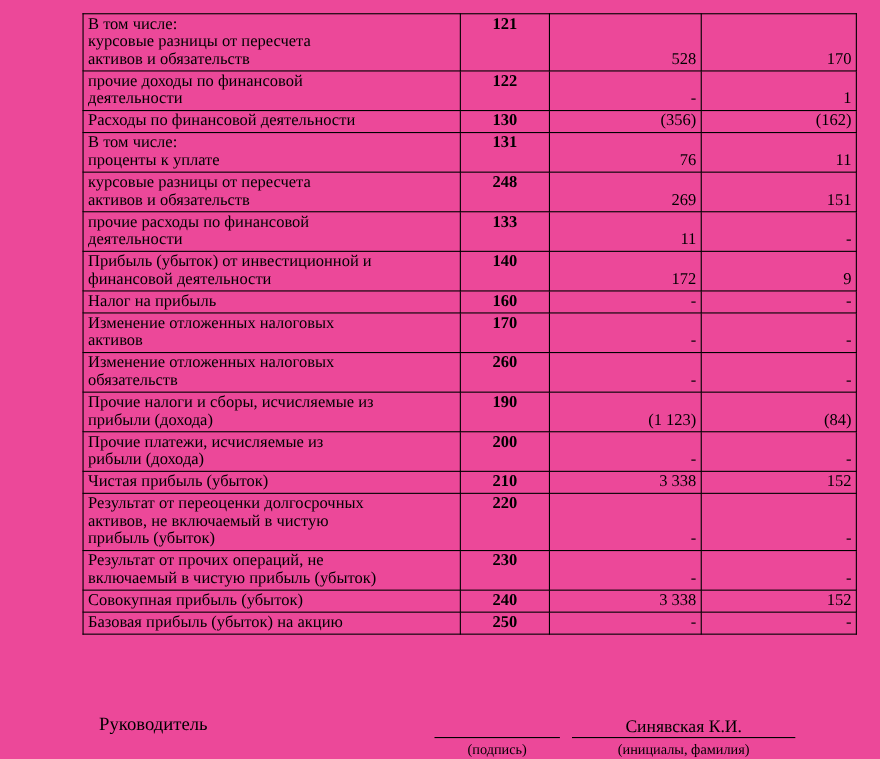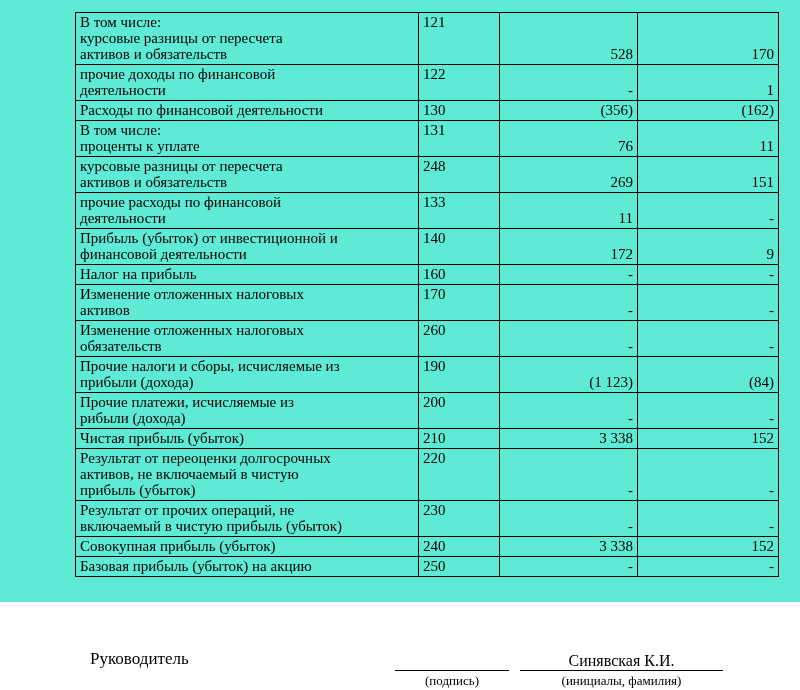--- a/index.html
+++ b/index.html
@@ -8,22 +8,22 @@
     width: 800px;
     height: 690px;
     font-family: "Liberation Serif", "DejaVu Serif", serif;
     color: #000000;
     position: relative;
     overflow: hidden;
   }
   .page {
     position: relative;
     width: 800px;
-    height: 602px;
-    background: #5eead4;
+    height: 690px;
+    background: #ec4899;
   }
   table.report {
     position: absolute;
     left: 75px;
     top: 12px;
     width: 703px;
     border-collapse: collapse;
     table-layout: fixed;
   }
   table.report td {
@@ -32,22 +32,23 @@
     line-height: 16px;
     padding: 1px 4px 2px 4px;
     overflow: hidden;
   }
   td.label-cell {
     text-align: left;
     vertical-align: top;
     white-space: pre-line;
   }
   td.code-cell {
-    text-align: left;
+    text-align: center;
     vertical-align: top;
+    font-weight: bold;
   }
   td.value-cell {
     text-align: right;
     vertical-align: bottom;
   }
   .footer-role {
     position: absolute;
     left: 90px;
     top: 649px;
     font-size: 17px;

